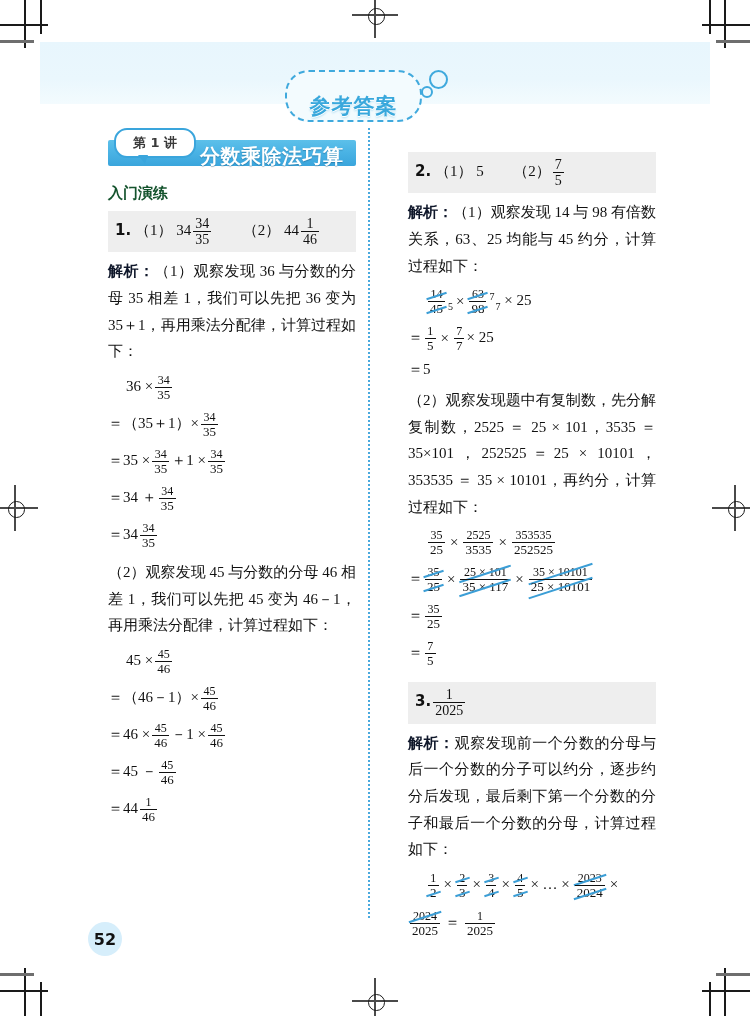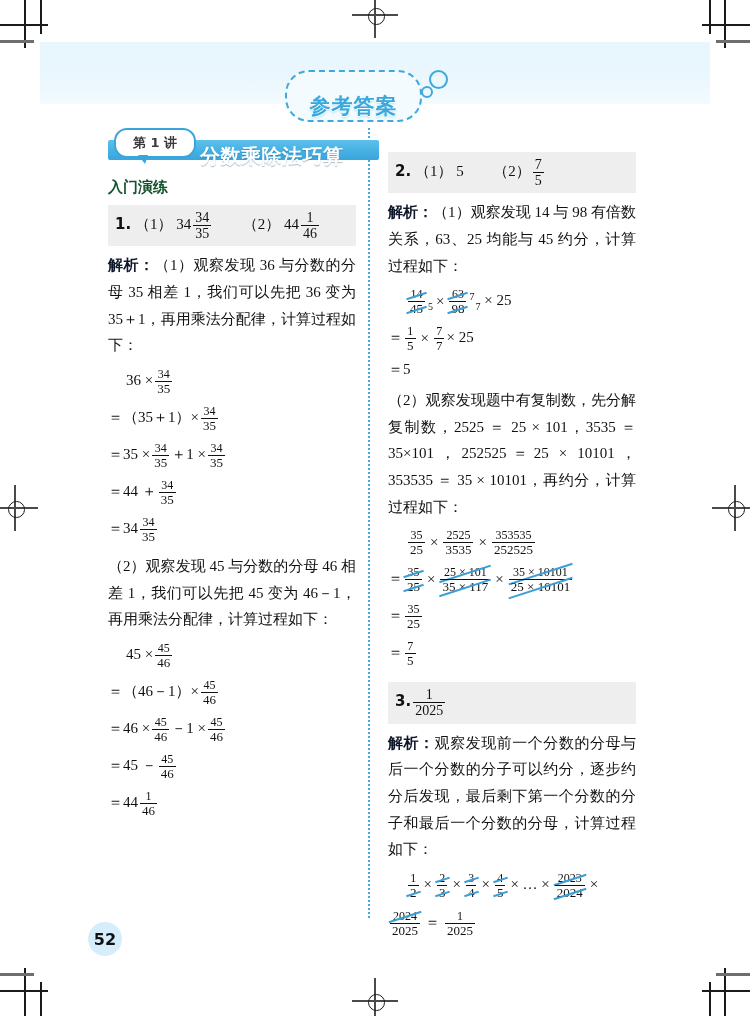--- a/index.html
+++ b/index.html
@@ -43,24 +43,23 @@
   .col{position:absolute;top:140px;width:248px;}
   .colL{left:108px;}
   .colR{left:388px;}
   .divider{
     position:absolute;left:368px;top:128px;width:0;height:790px;
     border-left:2px dotted #49a9de;
   }
 
   
   .chapbar{
-    position:relative;width:248px;height:20px;margin-bottom:18px;
+    position:relative;width:248px;height:26px;margin-bottom:18px;
     background:linear-gradient(180deg,#5cc0ea 0%,#49b2e4 50%,#3aa5dc 100%);
     border-radius:2px;
-    padding-left:23px;
   }
   .chapbadge{
     position:absolute;left:6px;top:-12px;width:78px;height:26px;
     background:#ffffff;border:2px solid #3aa5dc;border-radius:13px;
     display:flex;align-items:center;justify-content:center;
   }
   .chapbadge:after{
     content:"";position:absolute;left:22px;bottom:-8px;
     width:0;height:0;border-left:7px solid transparent;
     border-right:3px solid transparent;border-top:9px solid #3aa5dc;
@@ -208,21 +207,21 @@
   <div class="mline ind">
     <span>36 ×</span><span class="fr"><span class="n">34</span><span class="d">35</span></span>
   </div>
   <div class="mline">
     <span>＝</span><span>（35＋1）×</span><span class="fr"><span class="n">34</span><span class="d">35</span></span>
   </div>
   <div class="mline">
     <span>＝</span><span>35 ×</span><span class="fr"><span class="n">34</span><span class="d">35</span></span><span>＋1 ×</span><span class="fr"><span class="n">34</span><span class="d">35</span></span>
   </div>
   <div class="mline">
-    <span>＝</span><span>44 ＋</span><span class="fr"><span class="n">34</span><span class="d">35</span></span>
+    <span>＝</span><span>34 ＋</span><span class="fr"><span class="n">34</span><span class="d">35</span></span>
   </div>
   <div class="mline">
     <span>＝</span><span>34</span><span class="fr"><span class="n">34</span><span class="d">35</span></span>
   </div>
 
   <div class="para">（2）观察发现 45 与分数的分母 46 相差 1，我们可以先把 45 变为 46－1，再用乘法分配律，计算过程如下：</div>
 
   <div class="mline ind">
     <span>45 ×</span><span class="fr"><span class="n">45</span><span class="d">46</span></span>
   </div>
@@ -234,21 +233,21 @@
   </div>
   <div class="mline">
     <span>＝</span><span>45 －</span><span class="fr"><span class="n">45</span><span class="d">46</span></span>
   </div>
   <div class="mline">
     <span>＝</span><span>44</span><span class="fr"><span class="n">1</span><span class="d">46</span></span>
   </div>
 
 </div>
 
-<div class="col colR" style="top:148px;">
+<div class="col colR" style="top:148px;margin-left:20px;">
 
   <div class="ansbox">
     <span class="num">2.</span>
     <span>（1）</span>
     <span>5</span>
     <span class="gap"></span>
     <span>（2）</span><span class="fr big"><span class="n">7</span><span class="d">5</span></span>
   </div>
 
   <div class="para">

